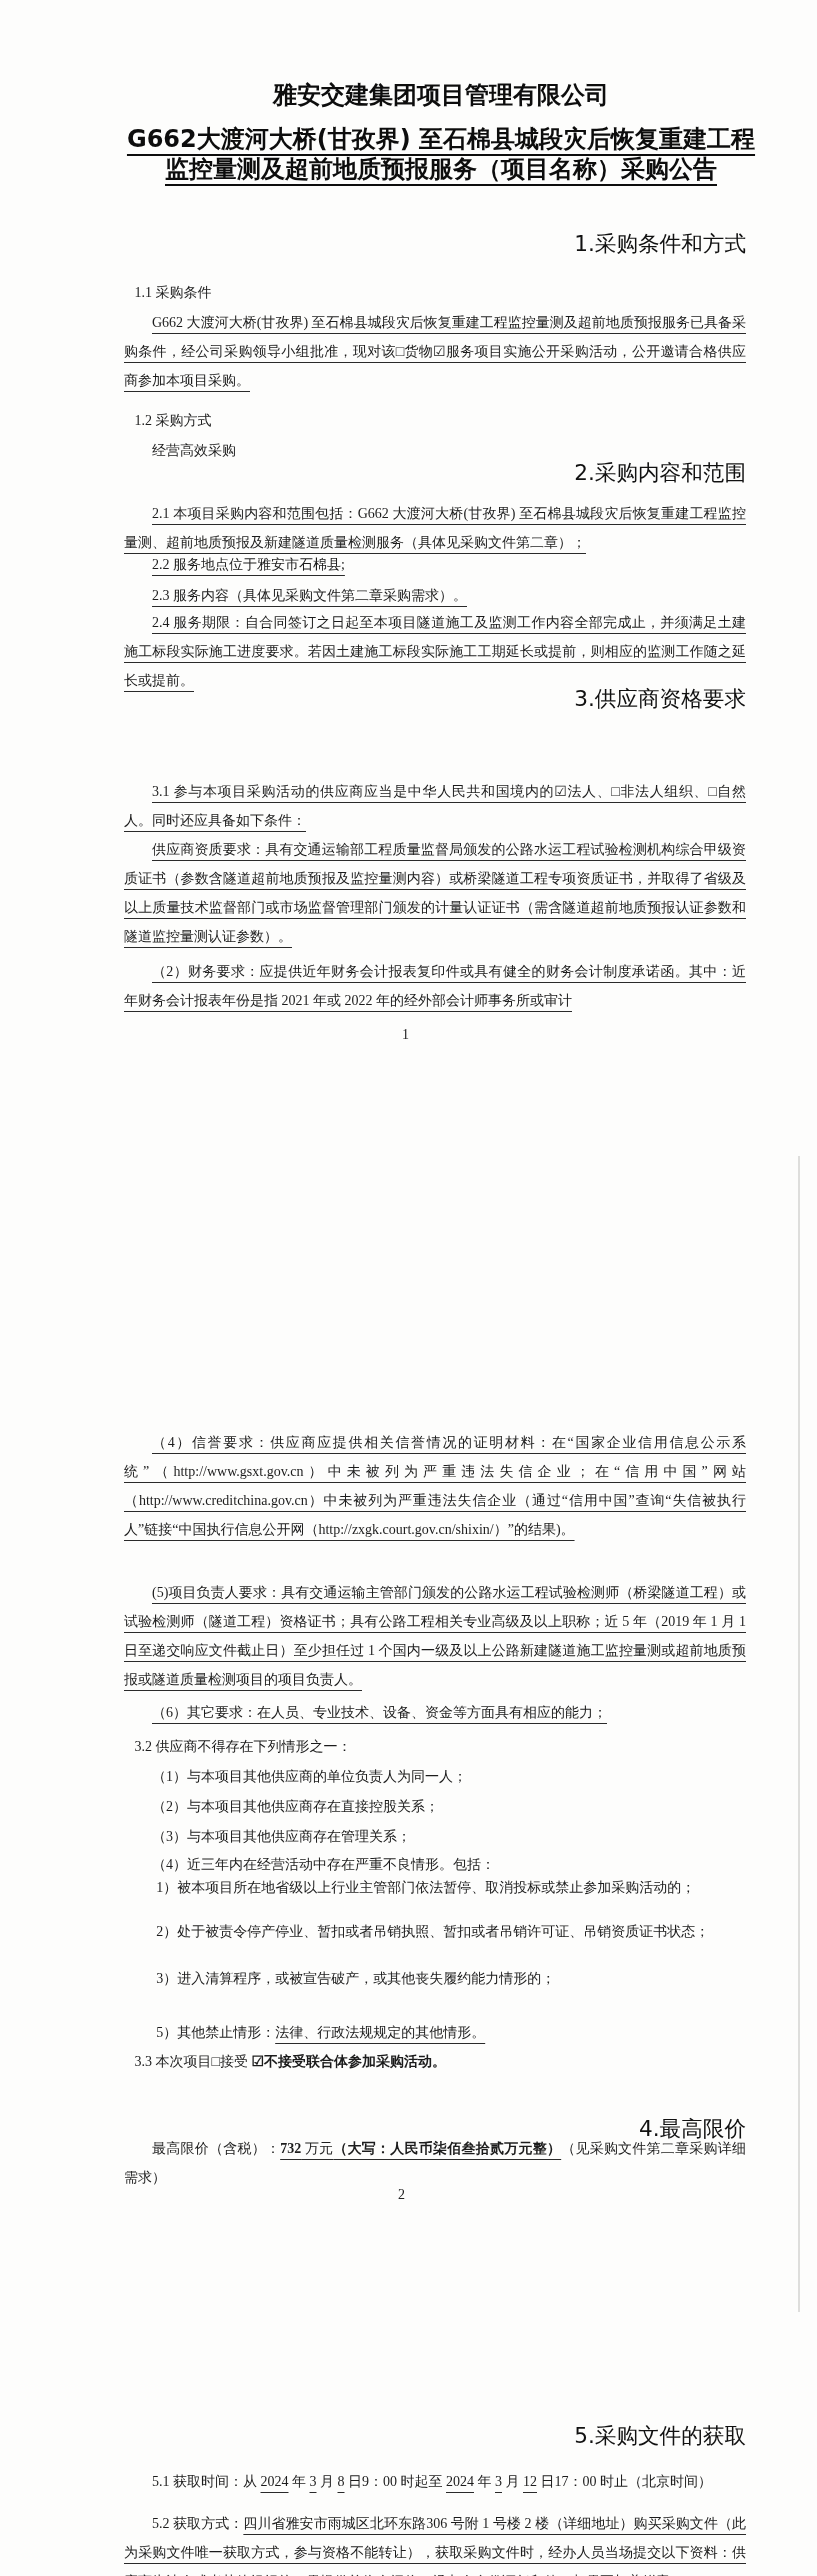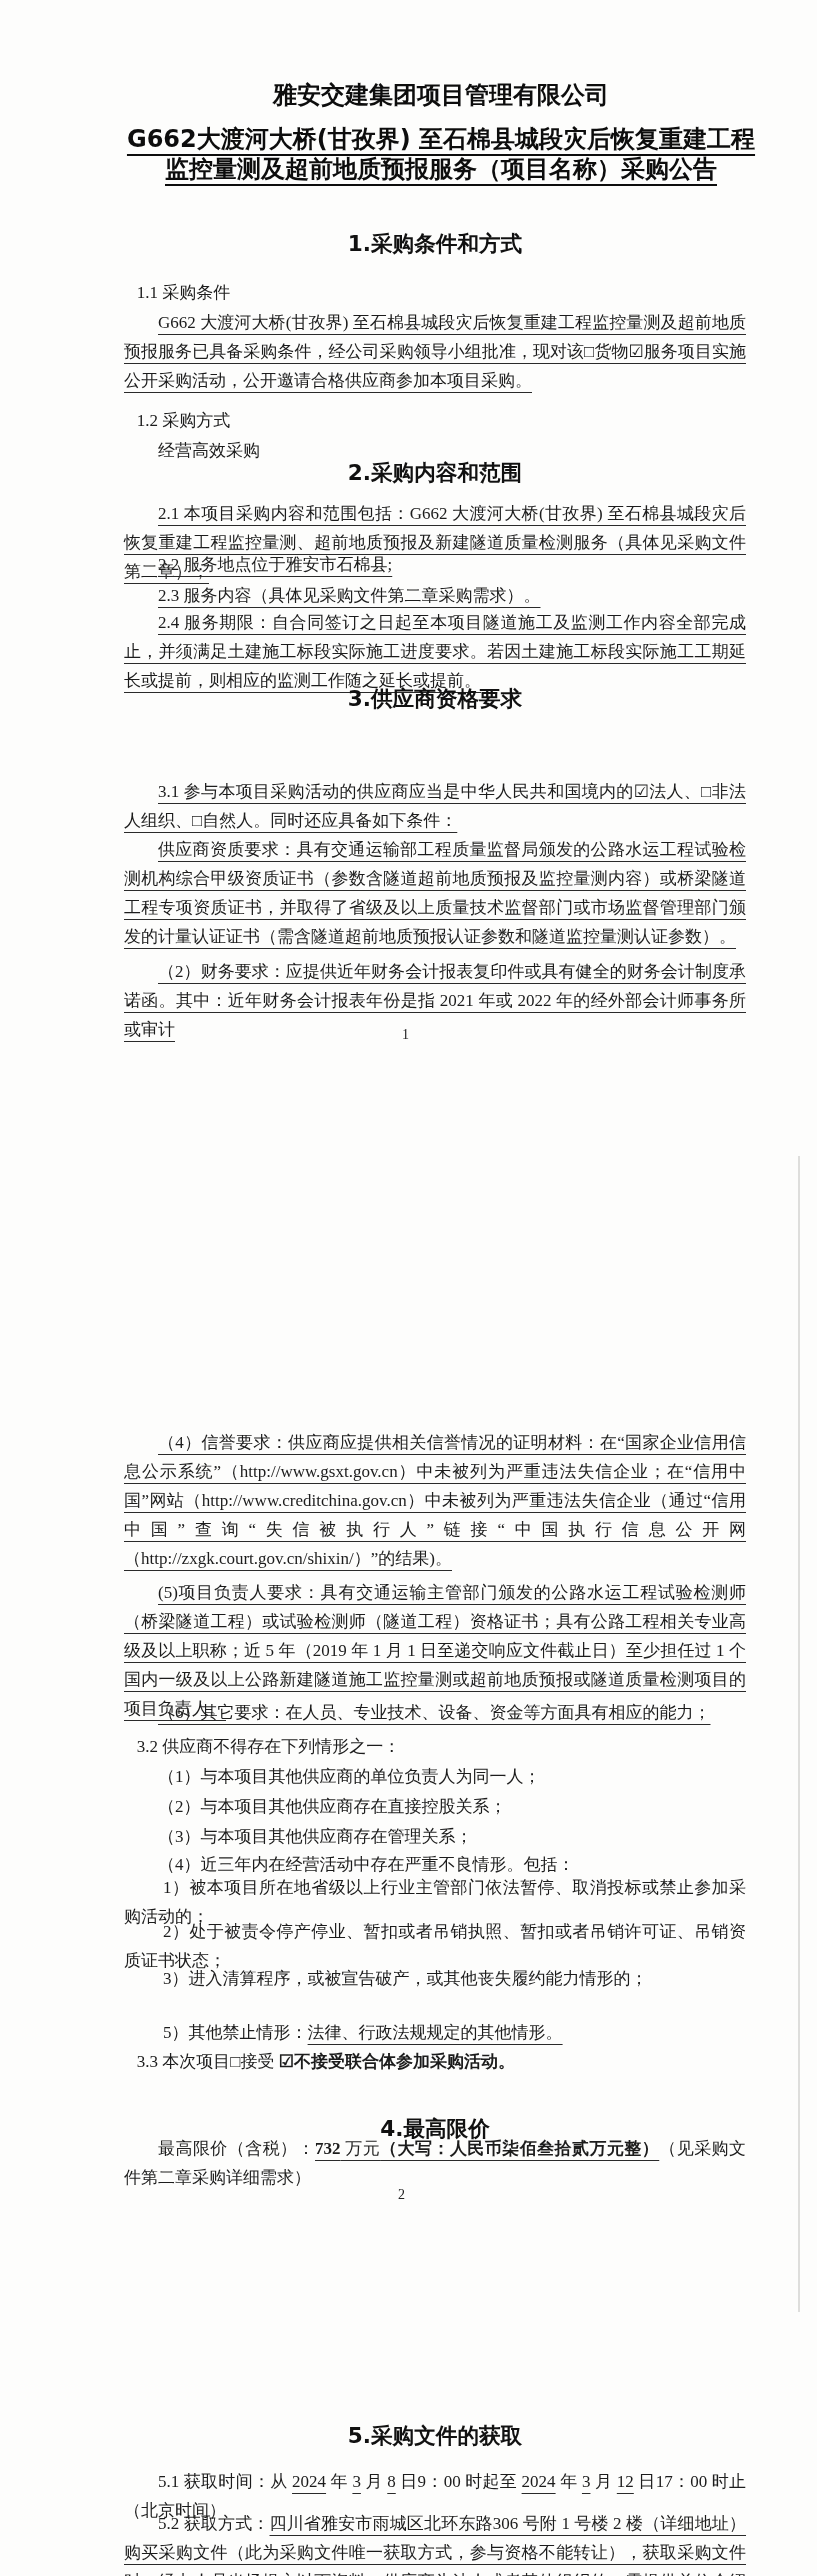--- a/index.html
+++ b/index.html
@@ -1,23 +1,23 @@
 <!DOCTYPE html>
 <html style="font-size:8.2px"><head>
 <meta charset="utf-8">
 <style>
   html,body{margin:0;padding:0;background:#ffffff;}
   .doc{position:relative;width:818px;height:3468px;background:#fdfdfc;color:#1c1c1c;
        font-family:"Liberation Serif","DejaVu Serif",serif;overflow:hidden;}
   .page{position:absolute;left:0;width:818px;}
-  .blk{position:absolute;left:124px;width:622px;font-size:17px;line-height:29px;
+  .blk{position:absolute;left:124px;width:622px;font-size:14px;line-height:29px;
        text-align:justify;margin:0;}
   .center{left:0;width:818px;text-align:center;padding-left:32px;}
-  .h{font-family:"DejaVu Sans","Liberation Sans",sans-serif;font-weight:700;
-     font-size:21.6px;line-height:26px;text-align:center;color:#111;}
+  .h{font-family:"DejaVu Sans","Liberation Sans",sans-serif;font-weight:400;
+     font-size:21.6px;line-height:26px;text-align:right;color:#111;}
   .title{font-family:"DejaVu Sans","Liberation Sans",sans-serif;font-weight:700;
          font-size:24px;line-height:29px;color:#0d0d0d;}
   .u{text-decoration:underline;text-decoration-thickness:1.3px;text-underline-offset:5.7px;
      text-decoration-color:#2a2a2a;}
   .u-th{text-decoration:underline;text-decoration-thickness:2.1px;text-underline-offset:6.7px;}
   .ind{text-indent:2em;}
   .ind-s{text-indent:0.75em;}
   .ind-x{text-indent:2.3em;}
   .bold{font-weight:700;}
   .pageno{position:absolute;font-size:14px;line-height:15.5px;color:#222;}

